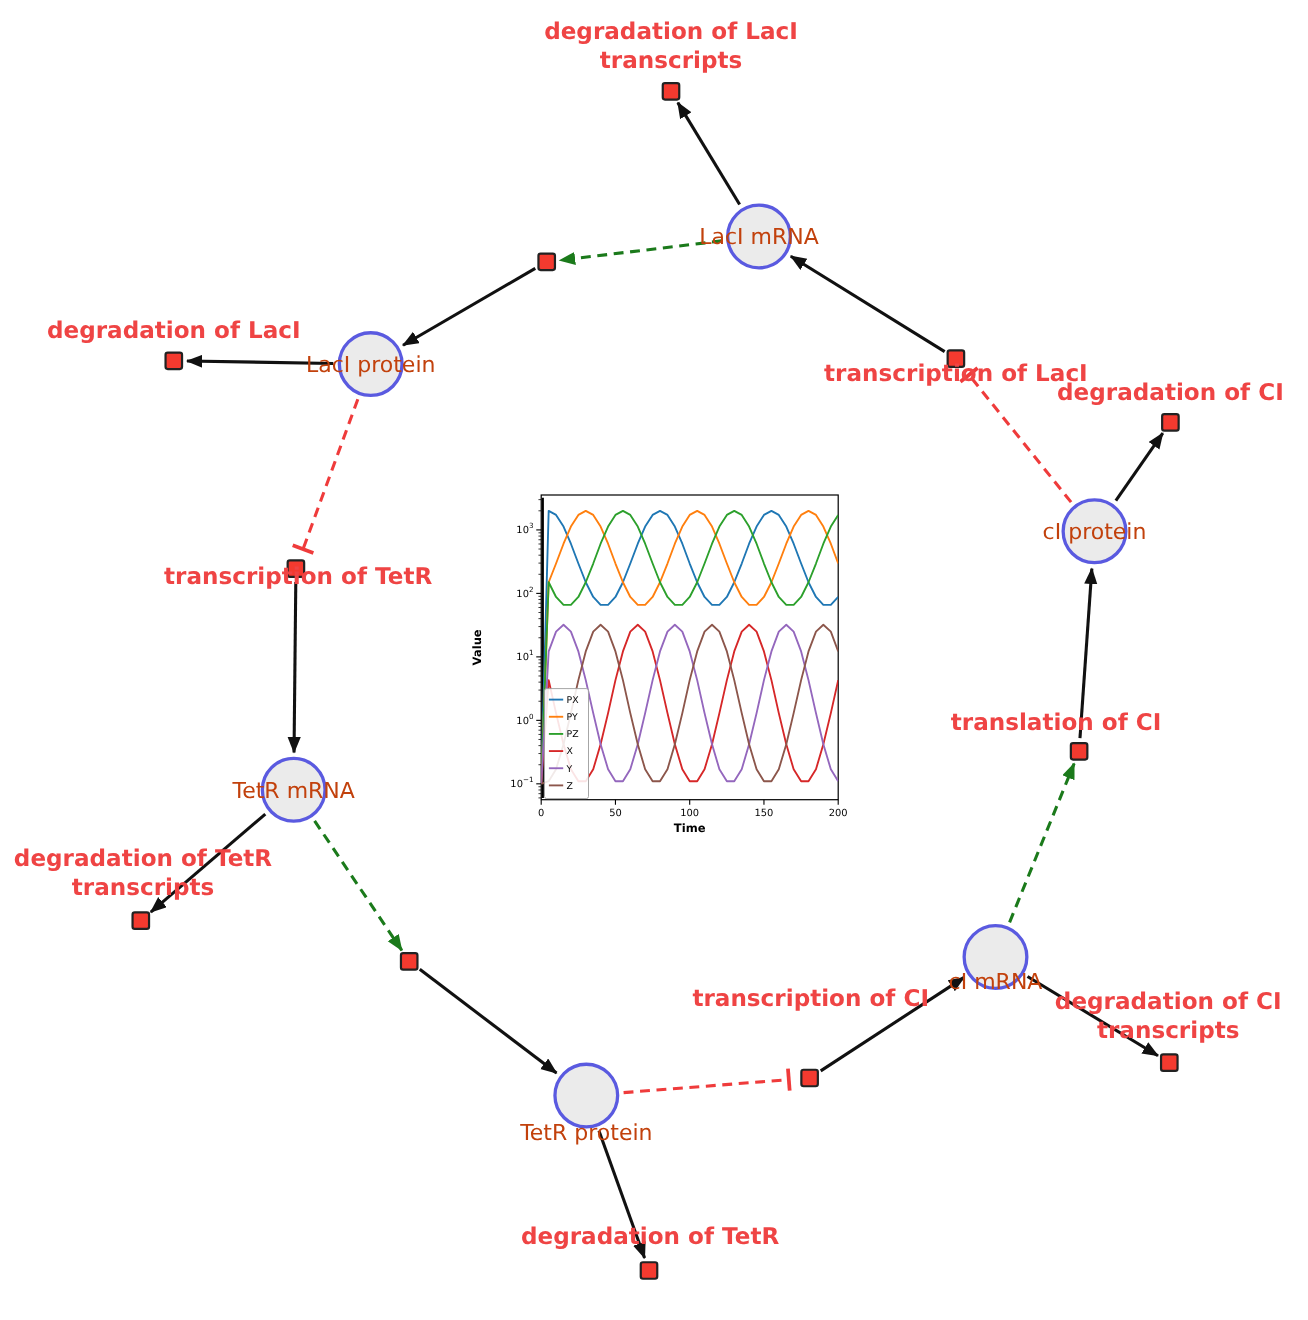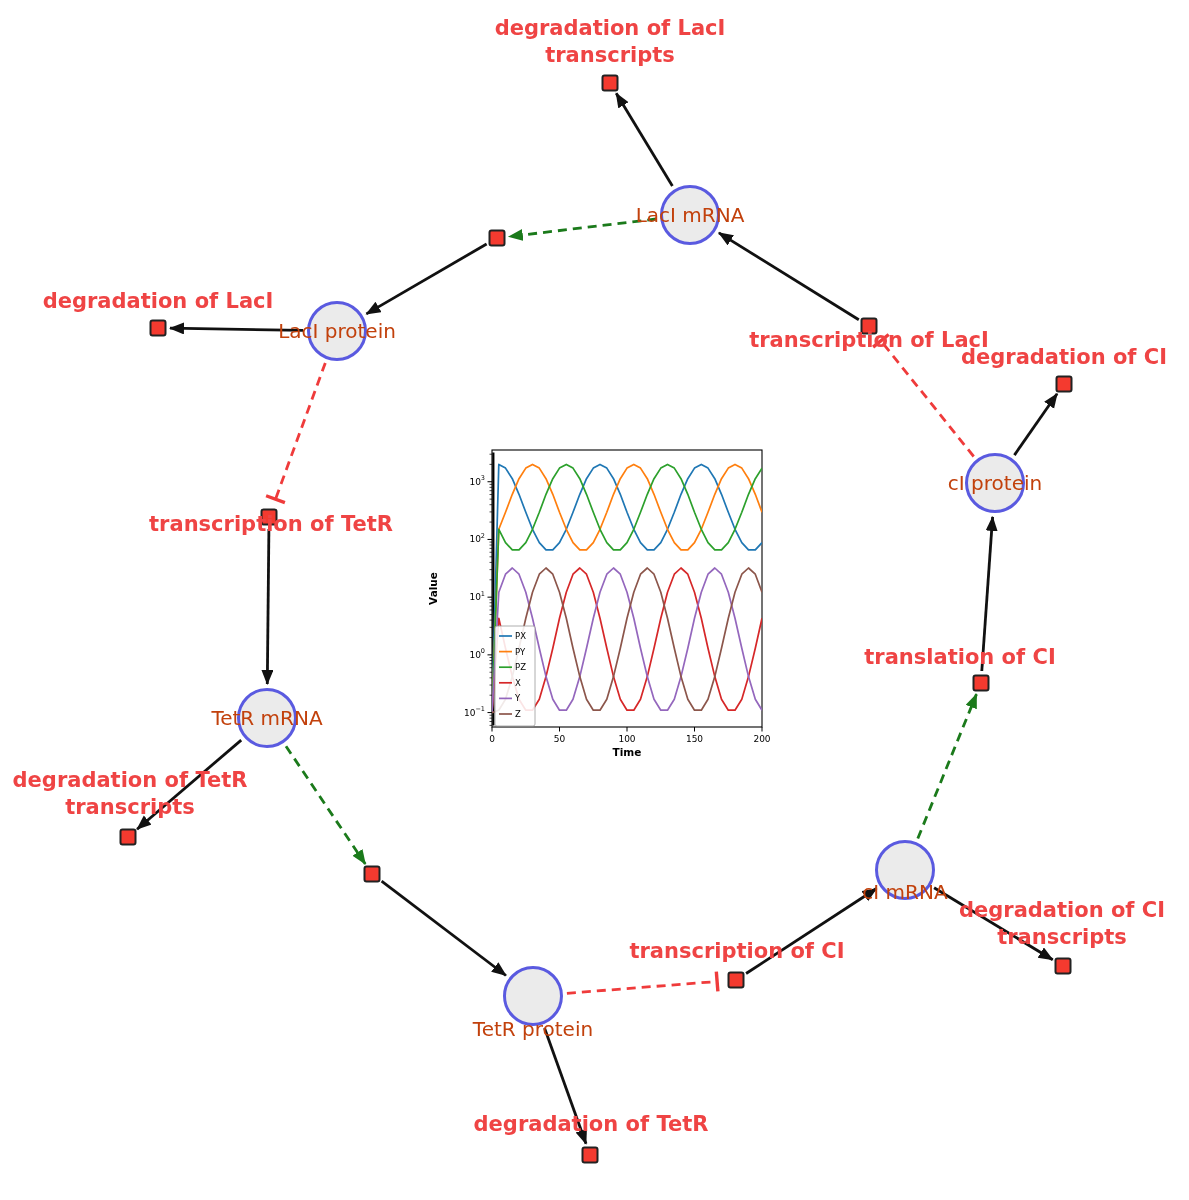--- a/index.html
+++ b/index.html
@@ -115,21 +115,21 @@
       <div class="reaction-label" style="left: 1064px; top: 357px;">
         <div>degradation of CI</div>
       </div>
       <div class="reaction-label" style="left: 960px; top: 657px;">
         <div>translation of CI</div>
       </div>
       <div class="reaction-label" style="left: 130px; top: 794px;">
         <div>degradation of TetR</div>
         <div>transcripts</div>
       </div>
-      <div class="reaction-label" style="left: 737px; top: 951px; text-align: right;">
+      <div class="reaction-label" style="left: 737px; top: 908px; text-align: right;">
         <div>transcription of CI</div>
       </div>
       <div class="reaction-label" style="left: 1062px; top: 924px;">
         <div>degradation of CI</div>
         <div>transcripts</div>
       </div>
       <div class="reaction-label" style="left: 591px; top: 1124px;">
         <div>degradation of TetR</div>
       </div>
     </div>

